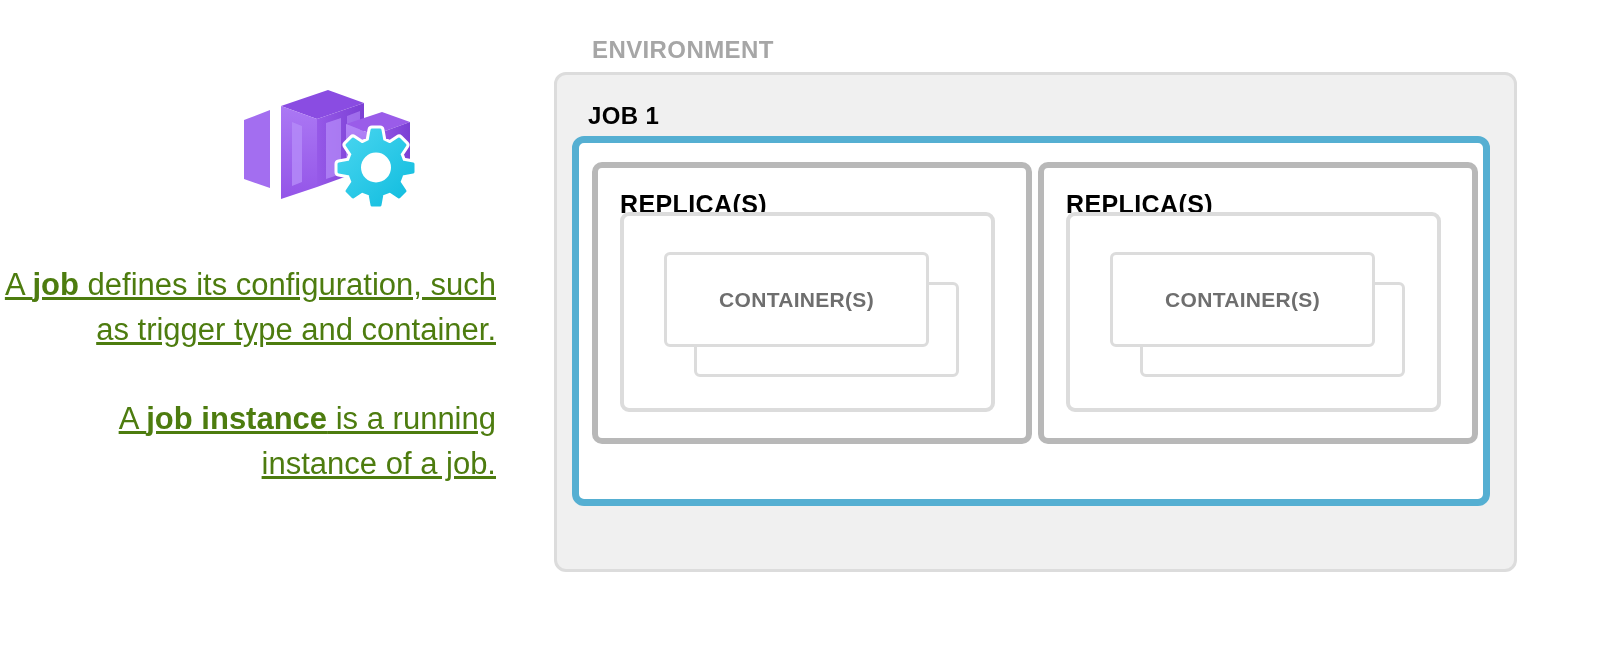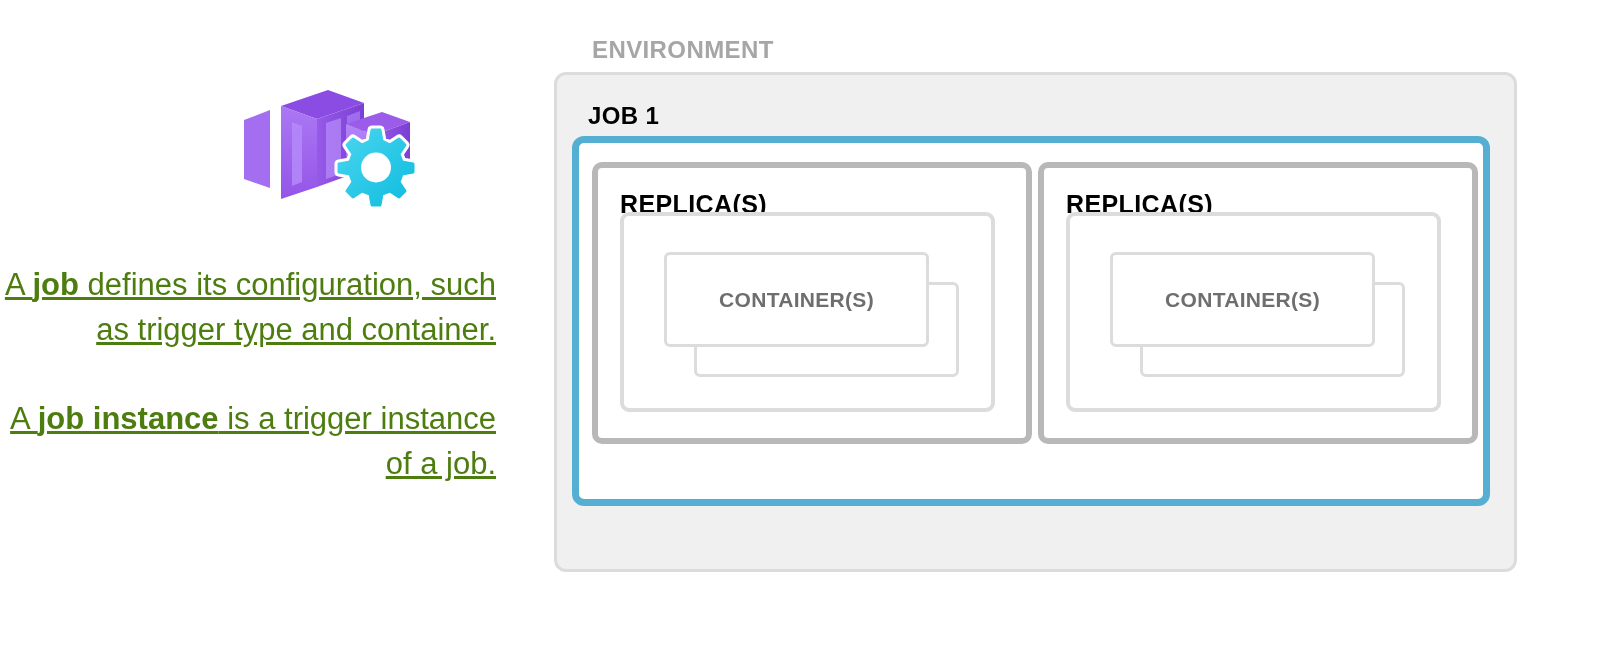--- a/index.html
+++ b/index.html
@@ -242,21 +242,21 @@
           <path d="M34 -6 L42 -6 L44 5 L52 9 L61 3 L67 9 L61 18 L64 26 L75 28 L75 36 L64 38 L61 46 L67 55 L61 61 L52 55 L44 58 L42 69 L34 69 L32 58 L24 55 L15 61 L9 55 L15 46 L12 38 L1 36 L1 28 L12 26 L15 18 L9 9 L15 3 L24 9 L32 5 Z" fill="#ffffff" stroke="#ffffff" stroke-width="9" stroke-linejoin="round"></path>
           <path d="M34 -6 L42 -6 L44 5 L52 9 L61 3 L67 9 L61 18 L64 26 L75 28 L75 36 L64 38 L61 46 L67 55 L61 61 L52 55 L44 58 L42 69 L34 69 L32 58 L24 55 L15 61 L9 55 L15 46 L12 38 L1 36 L1 28 L12 26 L15 18 L9 9 L15 3 L24 9 L32 5 Z" fill="url(#ggear)" stroke="url(#ggear)" stroke-width="3" stroke-linejoin="round"></path>
           <circle cx="38" cy="31.5" r="15" fill="#ffffff"></circle>
         </g>
       </g>
     </svg>
   </div>
 
   <div id="caption-block">
     <p><span>A </span><b>job</b><span> defines its configuration, such as trigger type and container.</span></p>
-    <p class="second"><span>A </span><b>job instance</b><span> is a trigger instance of a job.</span></p>
+    <p class="second"><span>A </span><b>job instance</b><span> is a running instance of a job.</span></p>
   </div>
 </div>
 
 <div id="diagram">
 
   <div id="environment-label" class="lbl">ENVIRONMENT</div>
 
   <div id="environment-box"></div>
 
   <div id="job-label" class="lbl">JOB 1</div>

